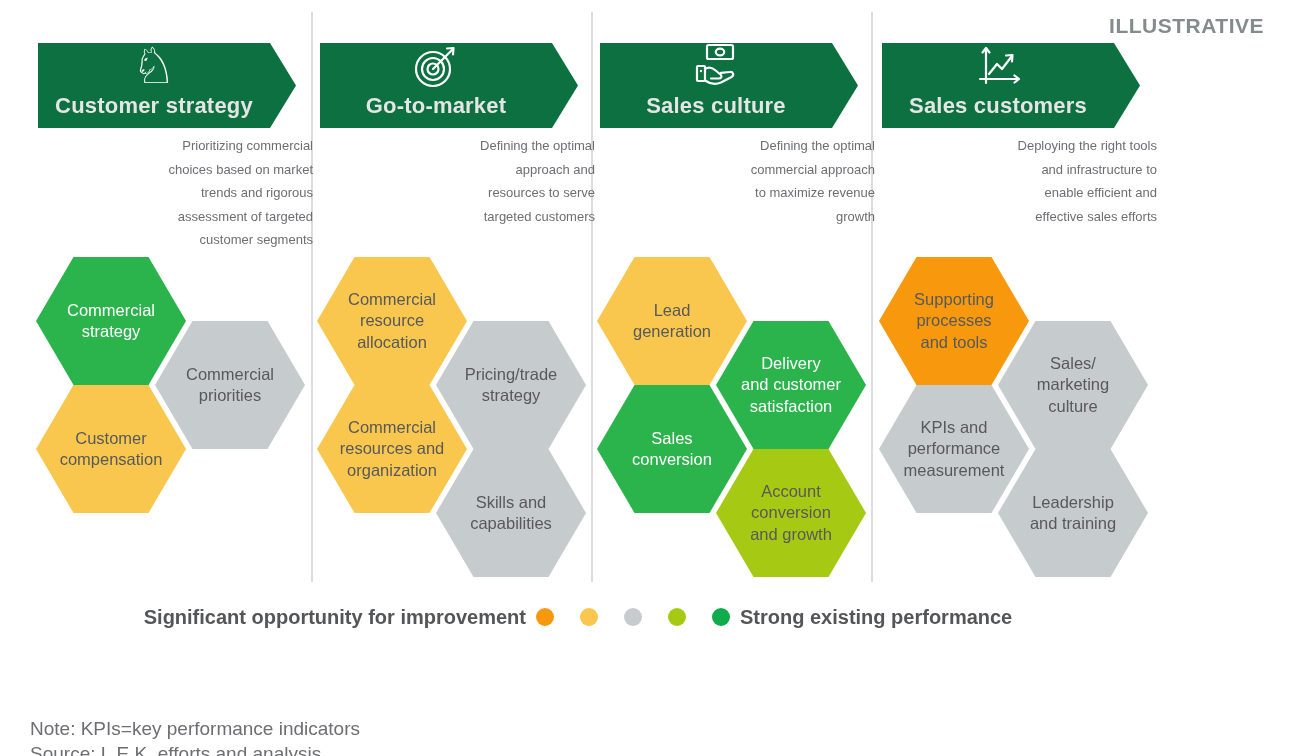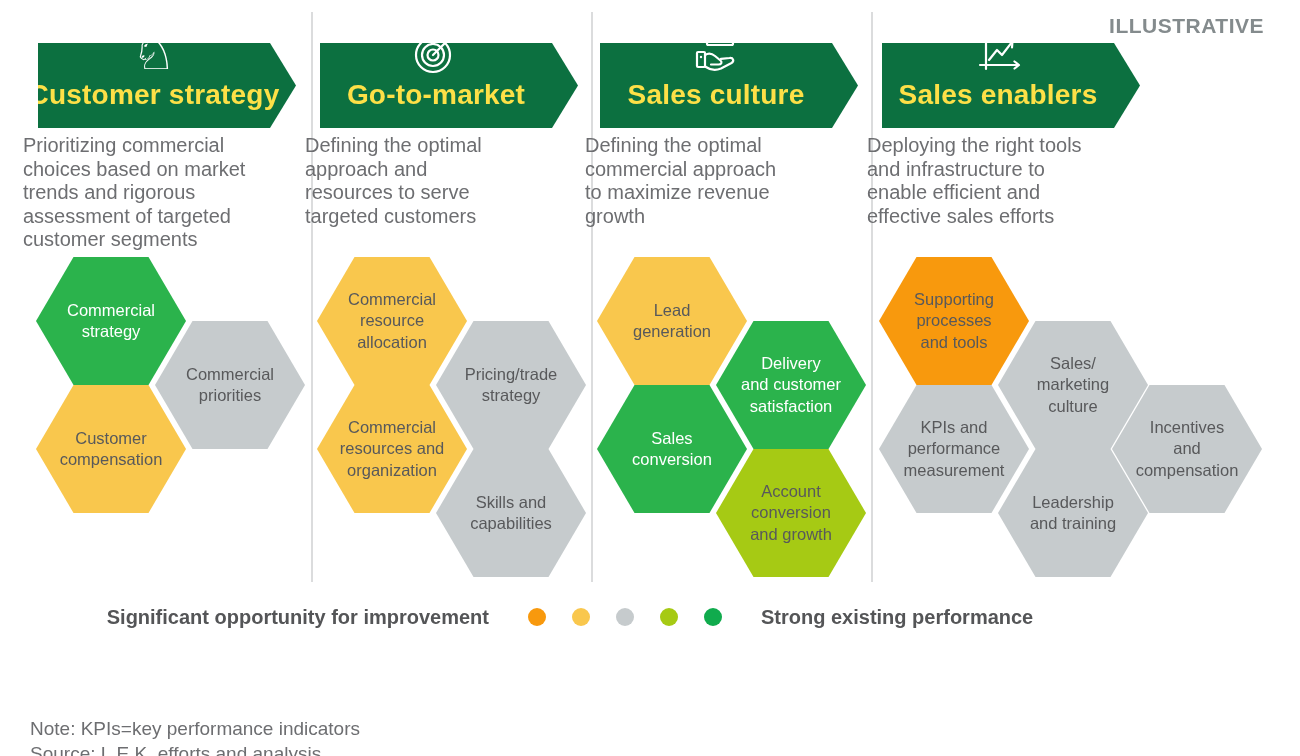--- a/index.html
+++ b/index.html
@@ -10,25 +10,25 @@
 
   .arrow{
     position:absolute;top:43px;width:258px;height:85px;
     background:var(--headerGreen);
     clip-path:polygon(0 0, calc(100% - 26px) 0, 100% 50%, calc(100% - 26px) 100%, 0 100%);
     display:flex;flex-direction:column;align-items:center;justify-content:flex-end;
     padding-right:26px;box-sizing:border-box;
   }
   .arrow-icon{height:54px;display:flex;align-items:center;justify-content:center;margin-bottom:1px;}
   .knight-glyph{font-family:"DejaVu Sans",sans-serif;font-size:50px;line-height:52px;color:#ffffff;}
-  .arrow-title{color:#fde047;font-weight:bold;font-size:28px;letter-spacing:.2px;padding-bottom:17px;white-space:nowrap;}
+  .arrow-title{color:#e5e5e5;font-weight:bold;font-size:22px;letter-spacing:.2px;padding-bottom:9px;white-space:nowrap;}
 
   .desc{
-    position:absolute;top:134px;width:290px;text-align:left;
-    color:var(--textGray);font-size:20px;line-height:23.5px;white-space:pre-line;
+    position:absolute;top:134px;width:290px;text-align:right;
+    color:var(--textGray);font-size:13px;line-height:23.5px;white-space:pre-line;
   }
 
   .hex{
     position:absolute;width:150px;height:128px;
     clip-path:polygon(0 50%, 25% 0, 75% 0, 100% 50%, 75% 100%, 25% 100%);
     display:flex;align-items:center;justify-content:center;text-align:center;
   }
   .hex-label{
     max-width:116px;font-size:16.5px;line-height:21.5px;color:var(--textDark);
     white-space:pre-line;
@@ -36,22 +36,22 @@
   .hex.green .hex-label{color:#ffffff;}
 
   .green{background:var(--green);}
   .yellow{background:var(--yellow);}
   .gray{background:var(--gray);}
   .orange{background:var(--orange);}
   .lime{background:var(--lime);}
   .dotGreen{background:var(--dotGreen);}
 
   .legend{
-    position:absolute;top:602px;left:0;width:1140px;height:30px;
-    display:flex;align-items:center;justify-content:center;gap:39px;
+    position:absolute;top:602px;left:8px;width:1140px;height:30px;
+    display:flex;align-items:center;justify-content:center;gap:10px;
   }
   .legend-label{font-size:20px;font-weight:bold;color:var(--legendText);white-space:nowrap;}
   .dots{display:flex;align-items:center;gap:26px;}
   .dot{width:18px;height:18px;border-radius:50%;display:inline-block;}
 
   .tag{
     position:absolute;top:14px;right:36px;
     font-size:21px;font-weight:bold;letter-spacing:.5px;color:#848b8d;
   }
 
@@ -170,46 +170,41 @@
     <div class="arrow-icon">
       <svg width="50" height="50" viewBox="0 0 50 50" fill="none" stroke="#ffffff" stroke-width="2.2" stroke-linecap="round" stroke-linejoin="round">
         <line x1="13" y1="7" x2="13" y2="41"></line>
         <polyline points="9.5,10.5 13,6 16.5,10.5"></polyline>
         <line x1="7" y1="37" x2="45" y2="37"></line>
         <polyline points="41.5,33.5 46,37 41.5,40.5"></polyline>
         <polyline points="16,32 24,22 29,27 39,14"></polyline>
         <polyline points="33,13.5 39.5,13 39,19.5"></polyline>
       </svg>
     </div>
-    <div class="arrow-title">Sales enablers</div>
+    <div class="arrow-title">Sales customers</div>
   </div>
   <div class="desc" style="left:867px">Deploying the right tools
 and infrastructure to
 enable efficient and
 effective sales efforts</div>
   <div class="hex orange" style="left:879px;top:257px">
     <span class="hex-label">Supporting
 processes
 and tools</span>
   </div>
   <div class="hex gray" style="left:998px;top:321px">
     <span class="hex-label">Sales/
 marketing
 culture</span>
   </div>
   <div class="hex gray" style="left:879px;top:385px">
     <span class="hex-label">KPIs and
 performance
 measurement</span>
   </div>
-  <div class="hex gray" style="left:1112px;top:385px">
-    <span class="hex-label">Incentives
-and
-compensation</span>
-  </div>
   <div class="hex gray" style="left:998px;top:449px">
     <span class="hex-label">Leadership
 and training</span>
   </div>
 
   <div class="legend">
     <span class="legend-label">Significant opportunity for improvement</span>
     <div class="dots">
       <span class="dot orange"></span>
       <span class="dot yellow"></span>

